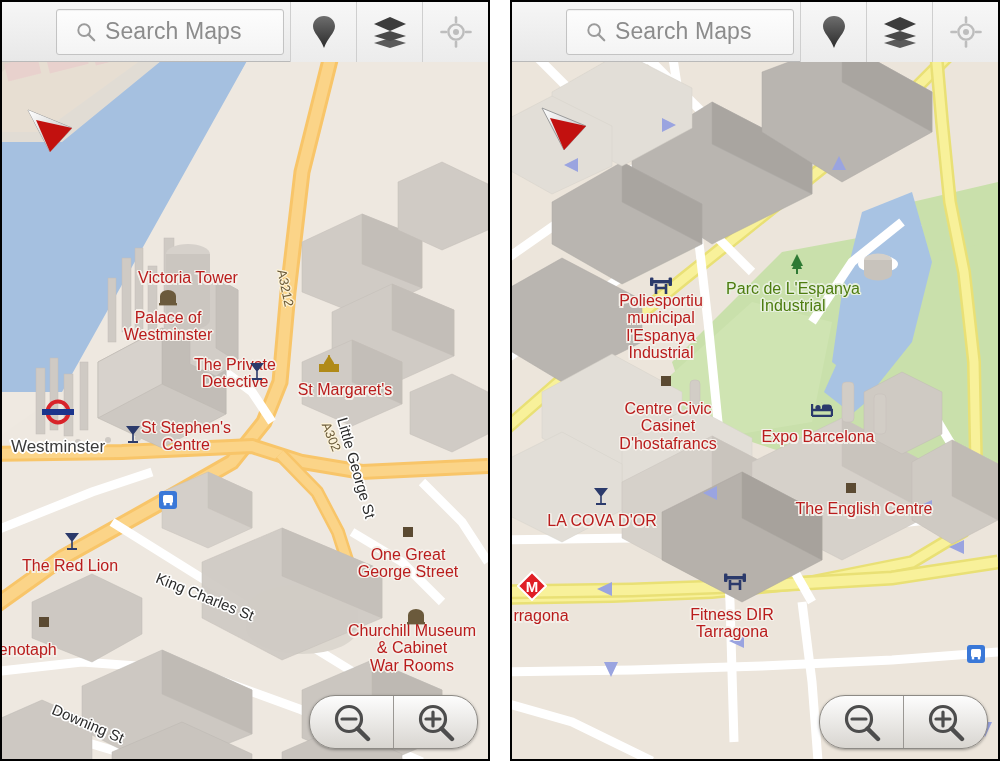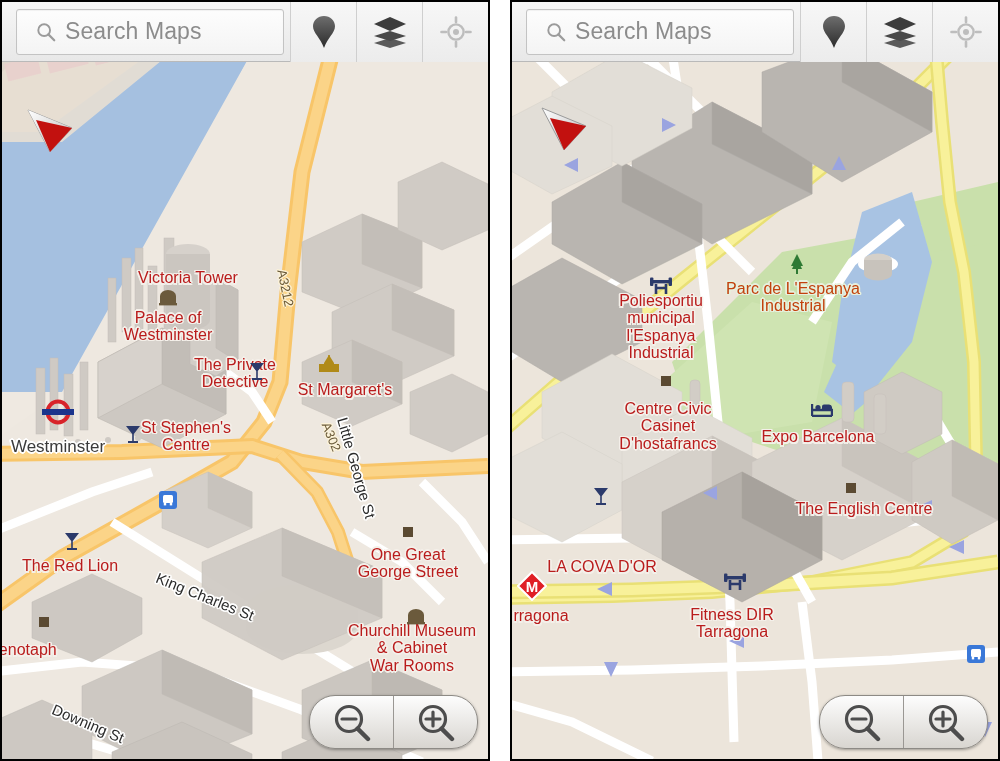--- a/index.html
+++ b/index.html
@@ -6,41 +6,41 @@
   body{width:1000px;height:761px;overflow:hidden;font-family:"Liberation Sans","DejaVu Sans",sans-serif;}
 
   .screen{position:relative;width:1000px;height:761px;display:flex;gap:0;}
 
   .panel{position:relative;width:490px;height:761px;border:2px solid #000;box-sizing:border-box;overflow:hidden;background:#efe9e1;}
   .panel.left{margin-left:0;}
   .gap{width:20px;height:761px;background:#fff;}
 
   
   .toolbar{position:absolute;top:0;left:0;right:0;height:60px;background:linear-gradient(#f6f6f6,#e8e8e8);
-           display:flex;align-items:center;border-bottom:1px solid #b9b9b9;z-index:40;box-sizing:border-box;}
+           display:flex;align-items:center;border-bottom:1px solid #b9b9b9;z-index:40;box-sizing:border-box;padding-left:40px;}
   .searchbox{flex:1;height:46px;margin:0 6px 0 14px;background:linear-gradient(#fdfdfd,#f4f4f4);
              border:1px solid #c3c3c3;border-radius:3px;display:flex;align-items:center;padding-left:18px;
              box-shadow:inset 0 1px 1px rgba(0,0,0,.05);box-sizing:border-box;}
   .search-icon{width:22px;height:22px;flex:none;margin-right:8px;}
   .search-ph{font-size:23px;color:#8c8c8c;letter-spacing:.1px;}
   .tb-btn{width:66px;height:60px;display:flex;align-items:center;justify-content:center;
           border-left:1px solid #cfcfcf;background:linear-gradient(#f7f7f7,#ececec);box-sizing:border-box;}
   .tb-btn:last-child{border-right:none;}
 
   
   .map{position:absolute;top:60px;left:0;right:0;bottom:0;overflow:hidden;}
   .mapsvg{position:absolute;top:0;left:0;}
 
   
   .lbl{position:absolute;transform:translate(-50%,-50%);white-space:pre;text-align:center;
        font-family:"Liberation Sans","DejaVu Sans",sans-serif;line-height:1.08;pointer-events:none;}
   .lbl.poi{font-size:16px;color:#b91c1c;
        text-shadow:1.6px 0 #f4f0ea,-1.6px 0 #f4f0ea,0 1.6px #f4f0ea,0 -1.6px #f4f0ea,
                    1.2px 1.2px #f4f0ea,-1.2px 1.2px #f4f0ea,1.2px -1.2px #f4f0ea,-1.2px -1.2px #f4f0ea;}
-  .lbl.park{font-size:16px;color:#c2410c;
+  .lbl.park{font-size:16px;color:#4d7c0f;
        text-shadow:1.6px 0 #e7f0de,-1.6px 0 #e7f0de,0 1.6px #e7f0de,0 -1.6px #e7f0de,
                    1.2px 1.2px #e7f0de,-1.2px 1.2px #e7f0de,1.2px -1.2px #e7f0de,-1.2px -1.2px #e7f0de;}
   .lbl.street{font-size:15px;color:#2b2b2b;
        text-shadow:1.7px 0 #fff,-1.7px 0 #fff,0 1.7px #fff,0 -1.7px #fff,
                    1.2px 1.2px #fff,-1.2px 1.2px #fff,1.2px -1.2px #fff,-1.2px -1.2px #fff;}
   .lbl.shield{font-size:13px;color:#6b5b3a;
        text-shadow:1.6px 0 #fdf3d8,-1.6px 0 #fdf3d8,0 1.6px #fdf3d8,0 -1.6px #fdf3d8;}
   .lbl.station{font-size:17px;color:#3b3b3b;
        text-shadow:1.8px 0 #fff,-1.8px 0 #fff,0 1.8px #fff,0 -1.8px #fff,
                    1.3px 1.3px #fff,-1.3px 1.3px #fff,1.3px -1.3px #fff,-1.3px -1.3px #fff;}
@@ -486,21 +486,21 @@
 Industrial</div>
           <div class="lbl poi" style="left: 149px; top: 265px;">Poliesportiu
 municipal
 l'Espanya
 Industrial</div>
           <div class="lbl poi" style="left: 156px; top: 364px;">Centre Civic
 Casinet
 D'hostafrancs</div>
           <div class="lbl poi" style="left: 306px; top: 375px;">Expo Barcelona</div>
           <div class="lbl poi" style="left: 352px; top: 447px;">The English Centre</div>
-          <div class="lbl poi" style="left: 90px; top: 459px; margin-top: 46px;">LA COVA D'OR</div>
+          <div class="lbl poi" style="left: 90px; top: 459px;">LA COVA D'OR</div>
           <div class="lbl poi" style="left: 220px; top: 561px;">Fitness DIR
 Tarragona</div>
           <div class="lbl poi" style="left: 29px; top: 554px;">rragona</div>
         </div>
       <div>
           <div class="mk" style="left: 285px; top: 204px;"><svg width="16" height="20" viewBox="0 0 16 20">
               <path d="M8 0 L14 12 L2 12 Z" fill="#2f7a34"></path>
               <path d="M8 4 L13 15 L3 15 Z" fill="#2f7a34"></path>
               <rect x="7" y="14" width="2" height="6" fill="#2f7a34"></rect>
             </svg></div>

